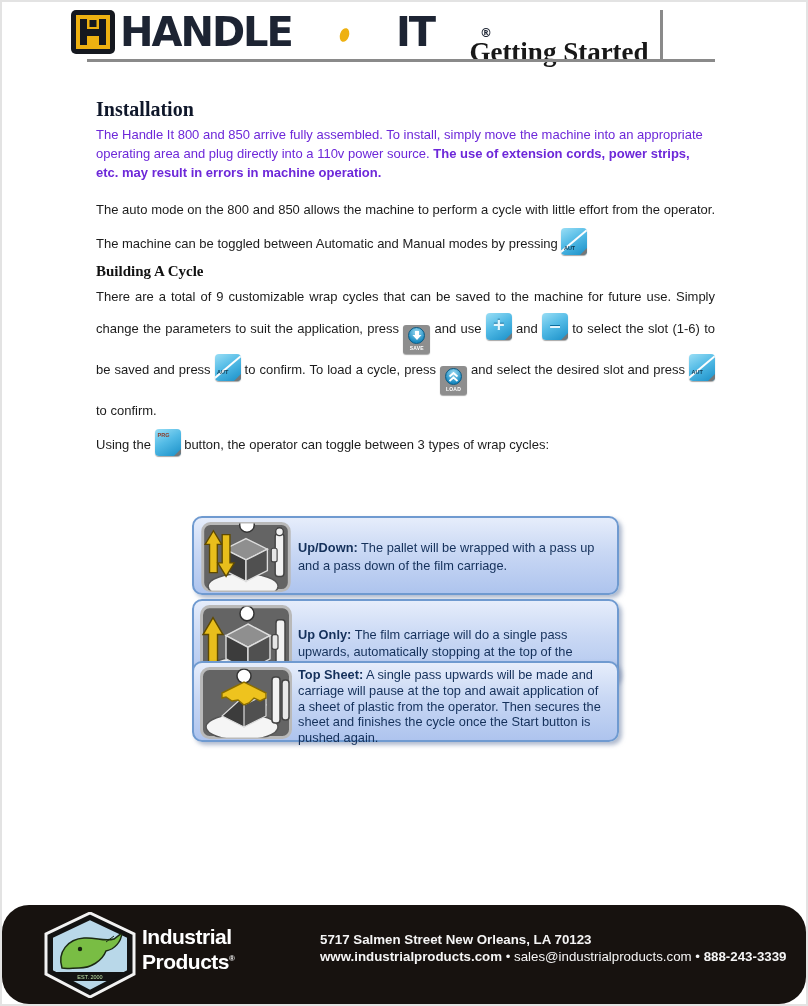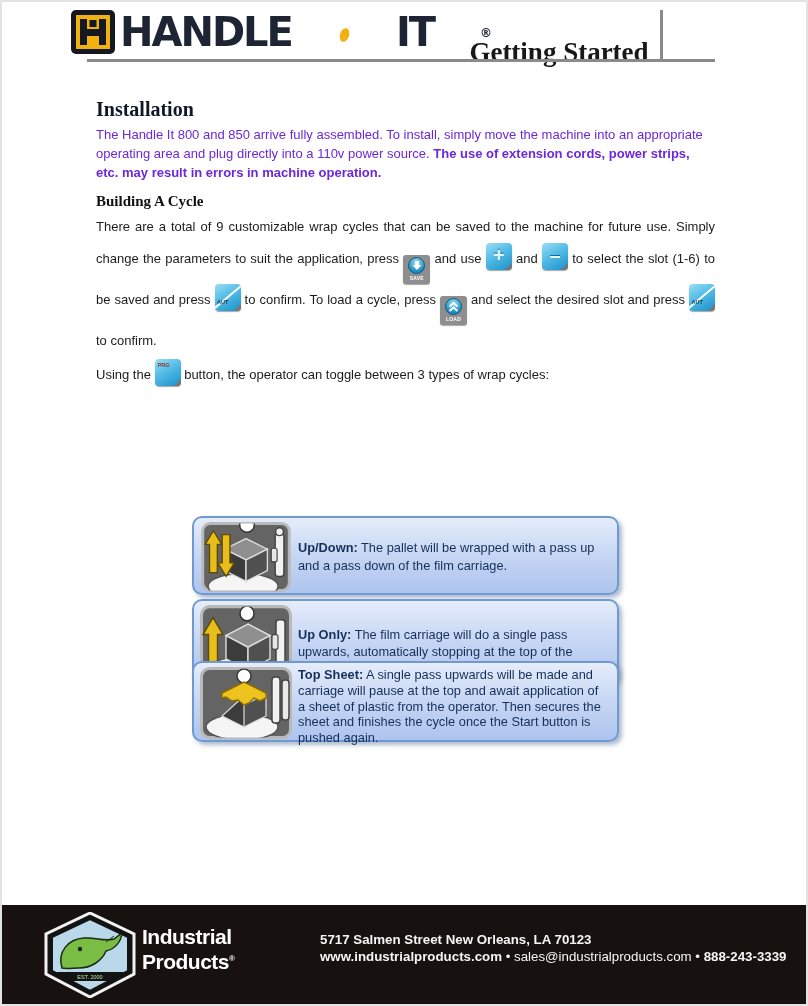--- a/index.html
+++ b/index.html
@@ -68,21 +68,21 @@
   .cb1 { top:514px; height:79px; }
   .cb2 { top:597px; height:85px; }
   .cb3 { top:659px; height:81px; }
   .cycle-icon { position:absolute; left:6px; top:4px; }
   .cycle-text { margin:0 10px 0 104px; color:#14305a; font-size:12.8px; }
   .cb1 .cycle-text { padding-top:21px; line-height:17.5px; }
   .cb2 .cycle-text { padding-top:26px; line-height:16.6px; }
   .cb3 .cycle-text { padding-top:4px; line-height:15.8px; }
 
   
-  .footer { position:absolute; left:0; top:903px; width:804px; height:99px; background:#17120f; }
+  .footer { position:absolute; left:0; top:903px; width:804px; height:99px; background:#17120f;border-radius:27px; }
   .ftr-logo { position:absolute; left:42px; top:7px; }
   .ftr-brand { position:absolute; left:140px; top:21px; color:#ffffff; font-weight:bold;
     font-size:21px; line-height:22px; letter-spacing:-0.5px; }
   .ftr-brand sup { font-size:8px; }
   .ftr-text { position:absolute; left:318px; top:26px; color:#f5f5f5; font-size:13.3px; line-height:17px; }
   .ftr-text .b { font-weight:bold; }
 </style>
 </head>
 <body>
 
@@ -106,20 +106,21 @@
   </div>
   <div class="hdr-title">Getting Started</div>
   <div class="hdr-vbar"></div>
   <div class="hdr-rule"></div>
 
   <div class="col">
 
     <h2 class="sec">Installation</h2>
     <p class="body"><span>The Handle It 800 and 850 arrive fully assembled. To install, simply move the machine into an appropriate operating area and plug directly into a 110v power source. </span><b>The use of extension cords, power strips, etc. may result in errors in machine operation.</b></p>
 
+    <p class="iconline auto-p"><span>The auto mode on the 800 and 850 allows the machine to perform a cycle with little effort from the operator. The machine can be toggled between Automatic and Manual modes by pressing </span><span class="kb kb-am"><span class="aut">AUT</span><span class="man">MAN</span></span></p>
 
     <h3 class="sub">Building A Cycle</h3>
     <p class="iconline build-p"><span>There are a total of 9 customizable wrap cycles that can be saved to the machine for future use. Simply change the parameters to suit the application, press </span><span class="kg">
           <span class="kg-c">
             <svg width="10" height="11" viewBox="0 0 10 11">
               <path d="M3,1 h4 v4 h2.5 L5,10 L0.5,5 H3 Z" fill="#ffffff"></path>
             </svg>
           </span>
           <span class="kg-l">SAVE</span>
         </span><span> and use </span><span class="kb kb-pm"><span class="glyph">+</span></span><span> and </span><span class="kb kb-pm"><span class="glyph">–</span></span><span> to select the slot (1-6) to be saved and press </span><span class="kb kb-am"><span class="aut">AUT</span><span class="man">MAN</span></span><span> to confirm. To load a cycle, press </span><span class="kg">

